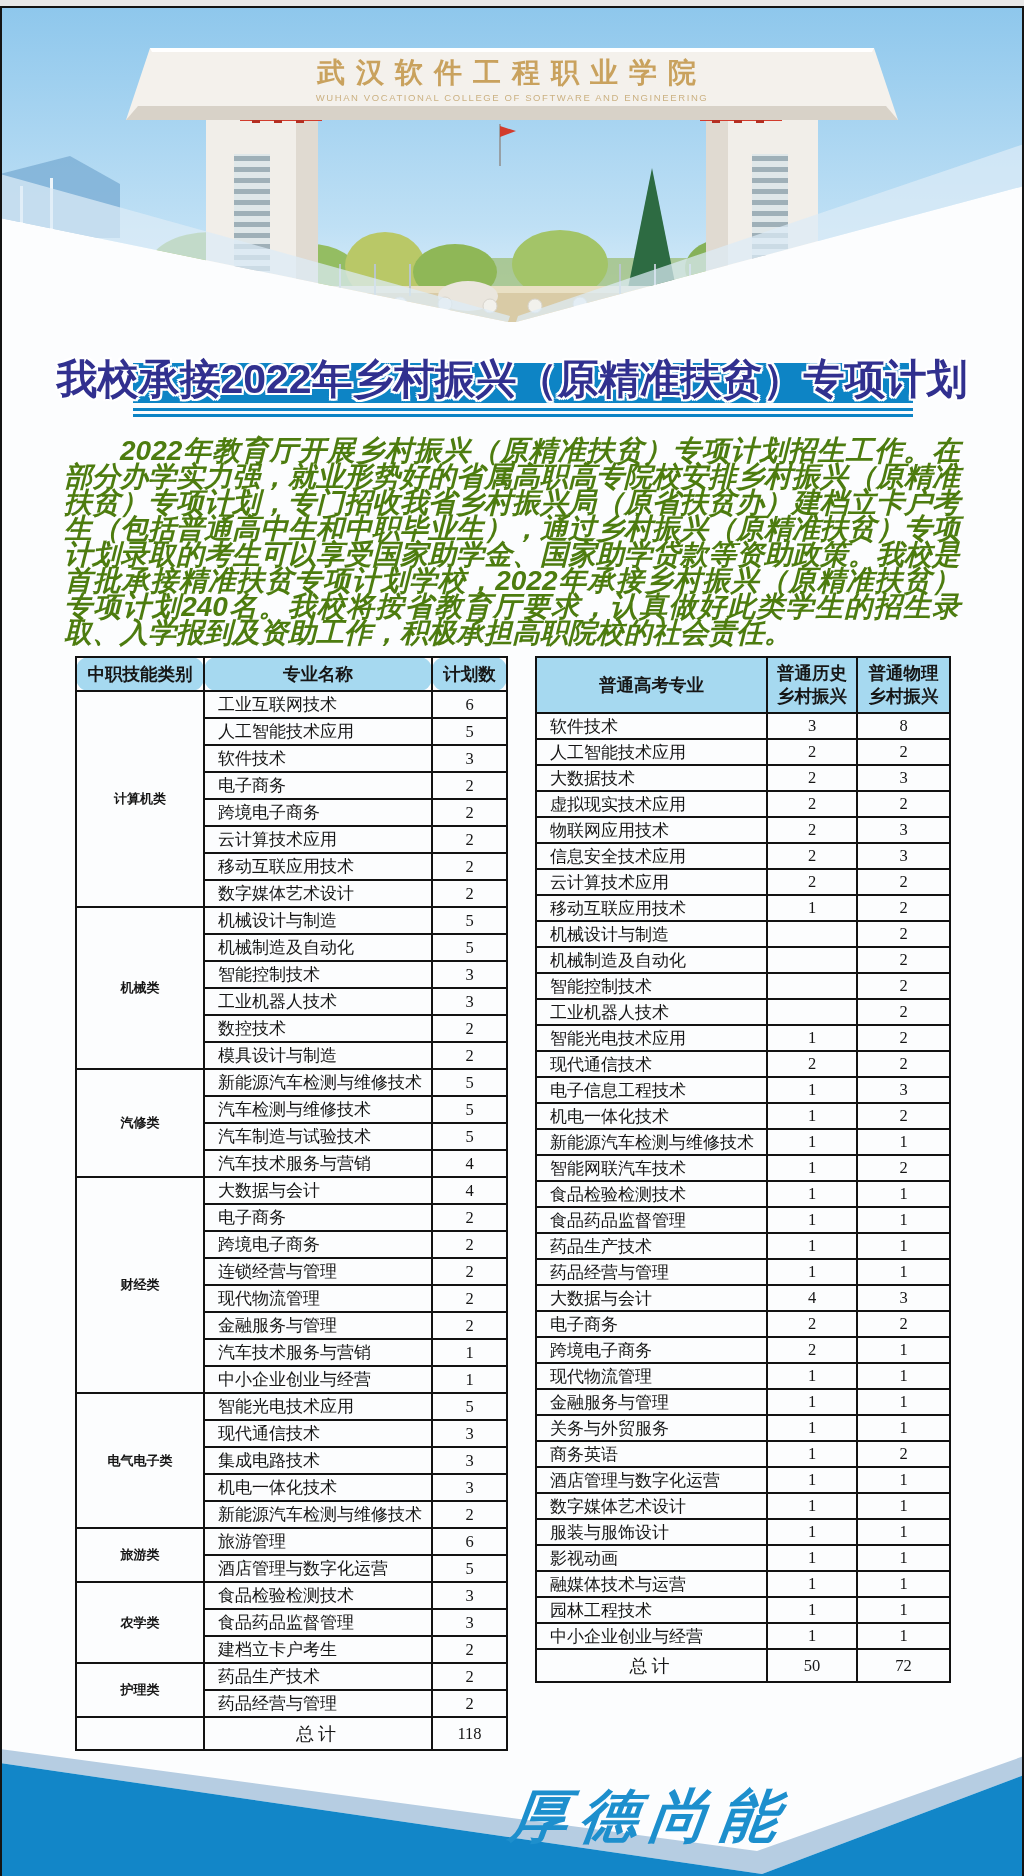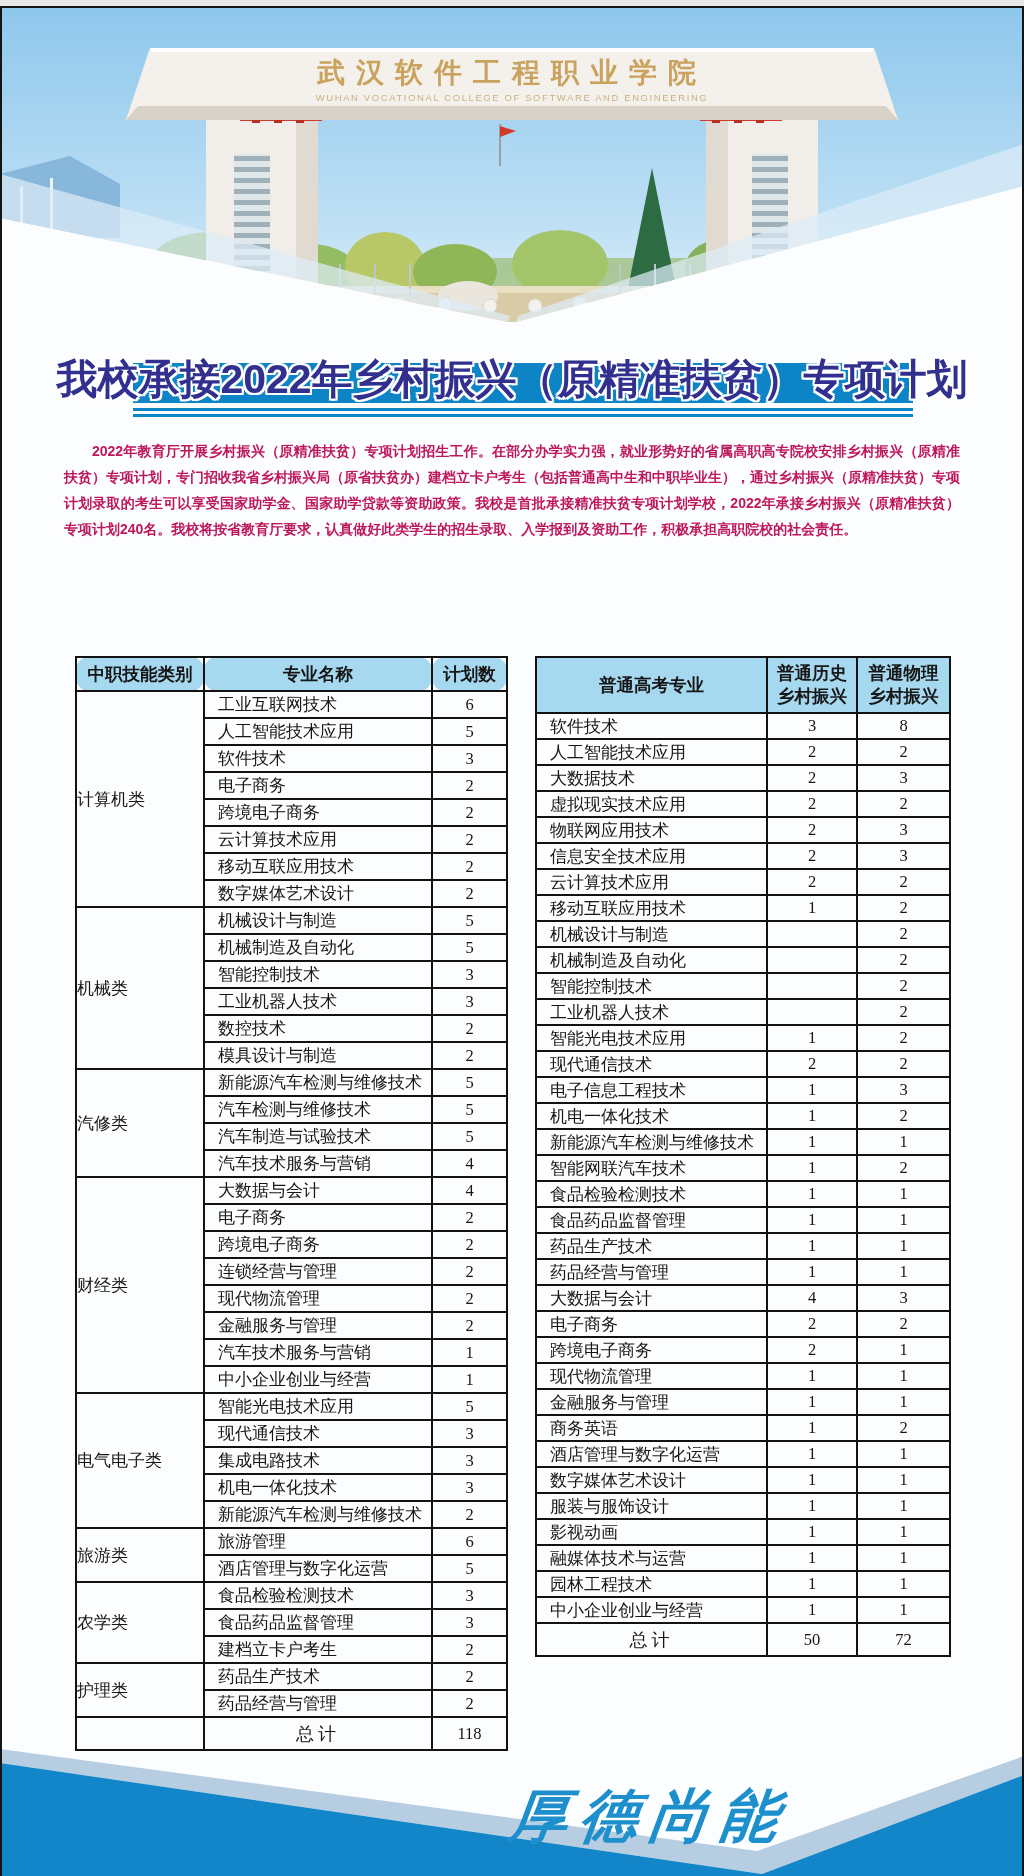--- a/index.html
+++ b/index.html
@@ -8,32 +8,32 @@
   .frame{position:absolute;inset:0;border:2px solid #141414;pointer-events:none;z-index:60;}
   .photo{position:absolute;top:0;left:0;width:1024px;height:316px;}
   .title-bar{position:absolute;top:357px;left:133px;width:780px;height:40px;background:#0d84c5;z-index:2;}
   .title-text{position:absolute;top:346px;left:0;width:1024px;text-align:center;z-index:3;
     font-size:41px;font-weight:800;letter-spacing:0;color:#31308f;
     text-shadow:-2px -2px 0 #fff,2px -2px 0 #fff,-2px 2px 0 #fff,2px 2px 0 #fff,
                  0 -2px 0 #fff,0 2px 0 #fff,-2px 0 0 #fff,2px 0 0 #fff;}
   .title-underline{position:absolute;top:402px;left:133px;width:780px;height:9px;box-sizing:border-box;
     border-top:3px solid #0d84c5;border-bottom:3px solid #0d84c5;z-index:2;}
   .intro{position:absolute;top:432px;left:64px;width:896px;margin:0;z-index:2;
-    font-size:14px;line-height:26px;font-weight:600;text-align:justify;text-indent:2em;color:#be185d;}
+    font-size:28px;line-height:26px;font-weight:600;text-align:justify;text-indent:2em;color:#4d7c0f;font-style:italic;}
   .tbl{position:absolute;border-collapse:collapse;table-layout:fixed;z-index:2;
        font-family:"Liberation Serif","DejaVu Serif",serif;}
   .tbl td,.tbl th{border:2px solid #121212;padding:0;overflow:hidden;}
   .tbl thead th{background:#a6d9f0;font-weight:bold;font-size:17.5px;text-align:center;}
   .tbl-left{left:75px;top:650px;width:431px;}
   .tbl-right{left:535px;top:650px;width:414px;padding-left:23px;}
   .tbl-left thead th{height:32px;border-radius:13px;}
   .tbl-right thead th{height:54px;line-height:1.3;}
   .tbl-left tbody td{height:25px;}
   .tbl-right tbody td{height:24px;}
-  td.cat{ font-size:17px;font-weight:normal;}
+  td.cat{ text-align:center;font-size:13px;font-weight:bold;}
   td.major{text-align:left;padding-left:13px;font-size:17px;}
   td.num{text-align:center;font-size:16.5px;}
   tr.total td{height:31px;}
   td.total-label{text-align:center;font-size:18px;letter-spacing:4px;}
   .bottom-deco{position:absolute;top:1740px;left:0;z-index:1;}
   .motto{position:absolute;top:1772px;left:440px;width:420px;text-align:center;z-index:5;
     font-family:"DejaVu Serif",serif;font-style:italic;font-weight:bold;font-size:58px;
     letter-spacing:12px;color:#1d8fcd;transform:skewX(-7deg);}
 </style>
 </head>
@@ -469,20 +469,25 @@
           <td class="major">现代物流管理</td>
           <td class="num">1</td>
           <td class="num">1</td>
         </tr>
         <tr>
           <td class="major">金融服务与管理</td>
           <td class="num">1</td>
           <td class="num">1</td>
         </tr>
         <tr>
+          <td class="major">关务与外贸服务</td>
+          <td class="num">1</td>
+          <td class="num">1</td>
+        </tr>
+        <tr>
           <td class="major">商务英语</td>
           <td class="num">1</td>
           <td class="num">2</td>
         </tr>
         <tr>
           <td class="major">酒店管理与数字化运营</td>
           <td class="num">1</td>
           <td class="num">1</td>
         </tr>
         <tr>

